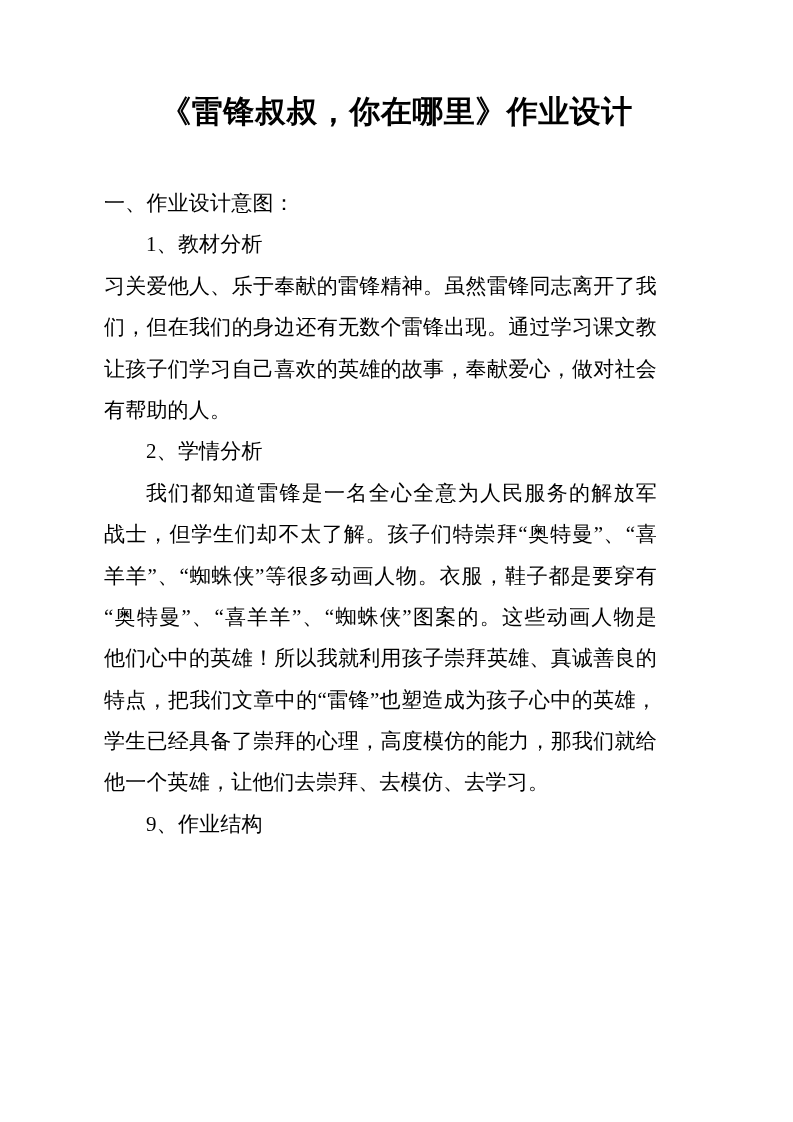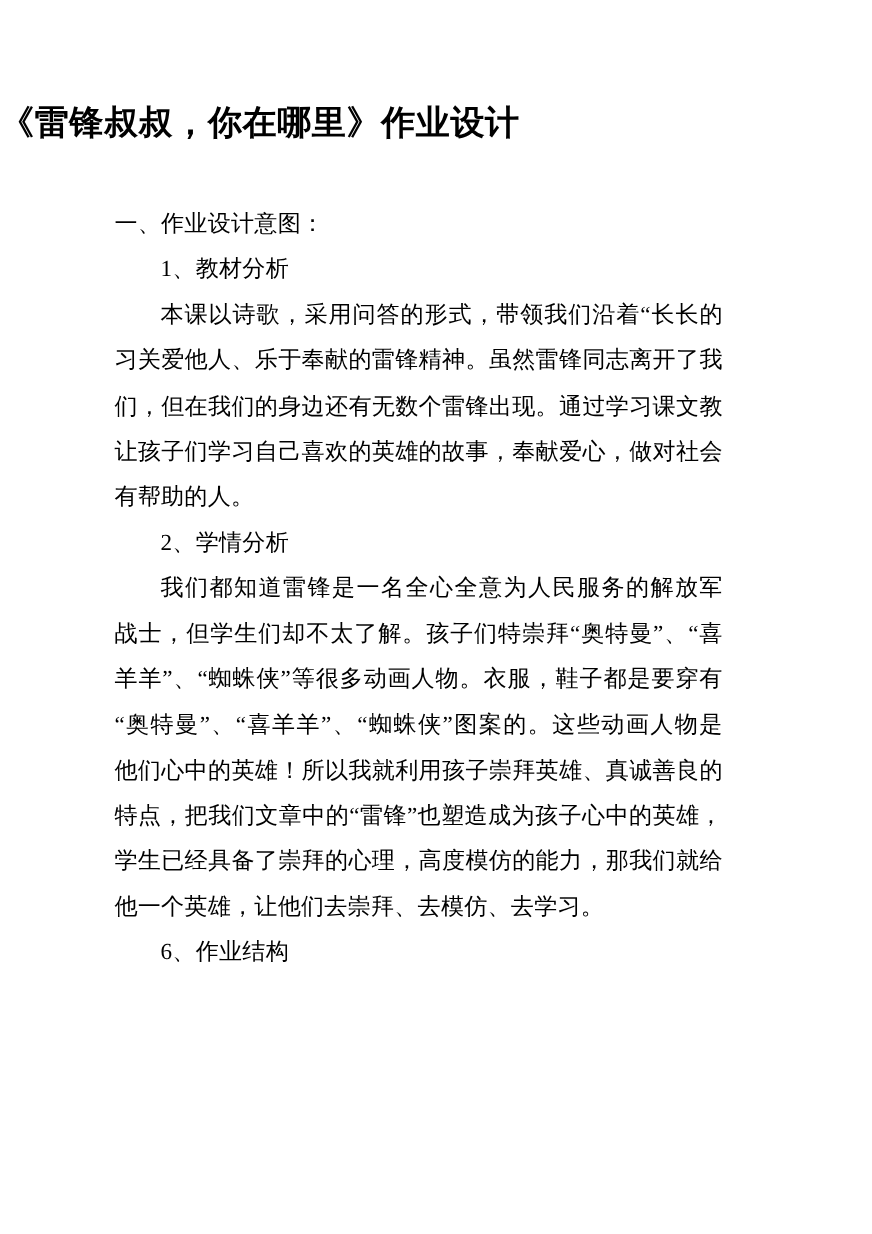--- a/index.html
+++ b/index.html
@@ -15,21 +15,21 @@
     overflow: hidden;
     color: #000000;
     font-family: "Liberation Serif", "DejaVu Serif", serif;
   }
   .doc-title {
     position: absolute;
     top: 90px;
     left: 0;
     width: 793px;
     margin: 0;
-    text-align: left;
+    text-align: center;
     font-size: 31px;
     line-height: 44px;
     font-weight: bold;
     letter-spacing: 0.5px;
     white-space: nowrap;
   }
   .content {
     position: absolute;
     top: 183px;
     left: 104px;
@@ -55,30 +55,29 @@
 </head>
 <body>
 
 <div class="page">
 
   <h1 class="doc-title">《雷锋叔叔，你在哪里》作业设计</h1>
 
   <div class="content">
     <div class="line">一、作业设计意图：</div>
     <div class="line indent">1、教材分析</div>
-    <div class="line indent justify">本课以诗歌，采用问答的形式，带领我们沿着“长长的</div>
     <div class="line justify">习关爱他人、乐于奉献的雷锋精神。虽然雷锋同志离开了我</div>
     <div class="line justify">们，但在我们的身边还有无数个雷锋出现。通过学习课文教</div>
     <div class="line justify">让孩子们学习自己喜欢的英雄的故事，奉献爱心，做对社会</div>
     <div class="line">有帮助的人。</div>
     <div class="line indent">2、学情分析</div>
     <div class="line indent justify">我们都知道雷锋是一名全心全意为人民服务的解放军</div>
     <div class="line justify">战士，但学生们却不太了解。孩子们特崇拜“奥特曼”、“喜</div>
     <div class="line justify">羊羊”、“蜘蛛侠”等很多动画人物。衣服，鞋子都是要穿有</div>
     <div class="line justify">“奥特曼”、“喜羊羊”、“蜘蛛侠”图案的。这些动画人物是</div>
     <div class="line justify">他们心中的英雄！所以我就利用孩子崇拜英雄、真诚善良的</div>
     <div class="line justify">特点，把我们文章中的“雷锋”也塑造成为孩子心中的英雄，</div>
     <div class="line justify">学生已经具备了崇拜的心理，高度模仿的能力，那我们就给</div>
     <div class="line">他一个英雄，让他们去崇拜、去模仿、去学习。</div>
-    <div class="line indent">6、作业结构</div>
+    <div class="line indent">9、作业结构</div>
   </div>
 
 </div>
 
 </body></html>

